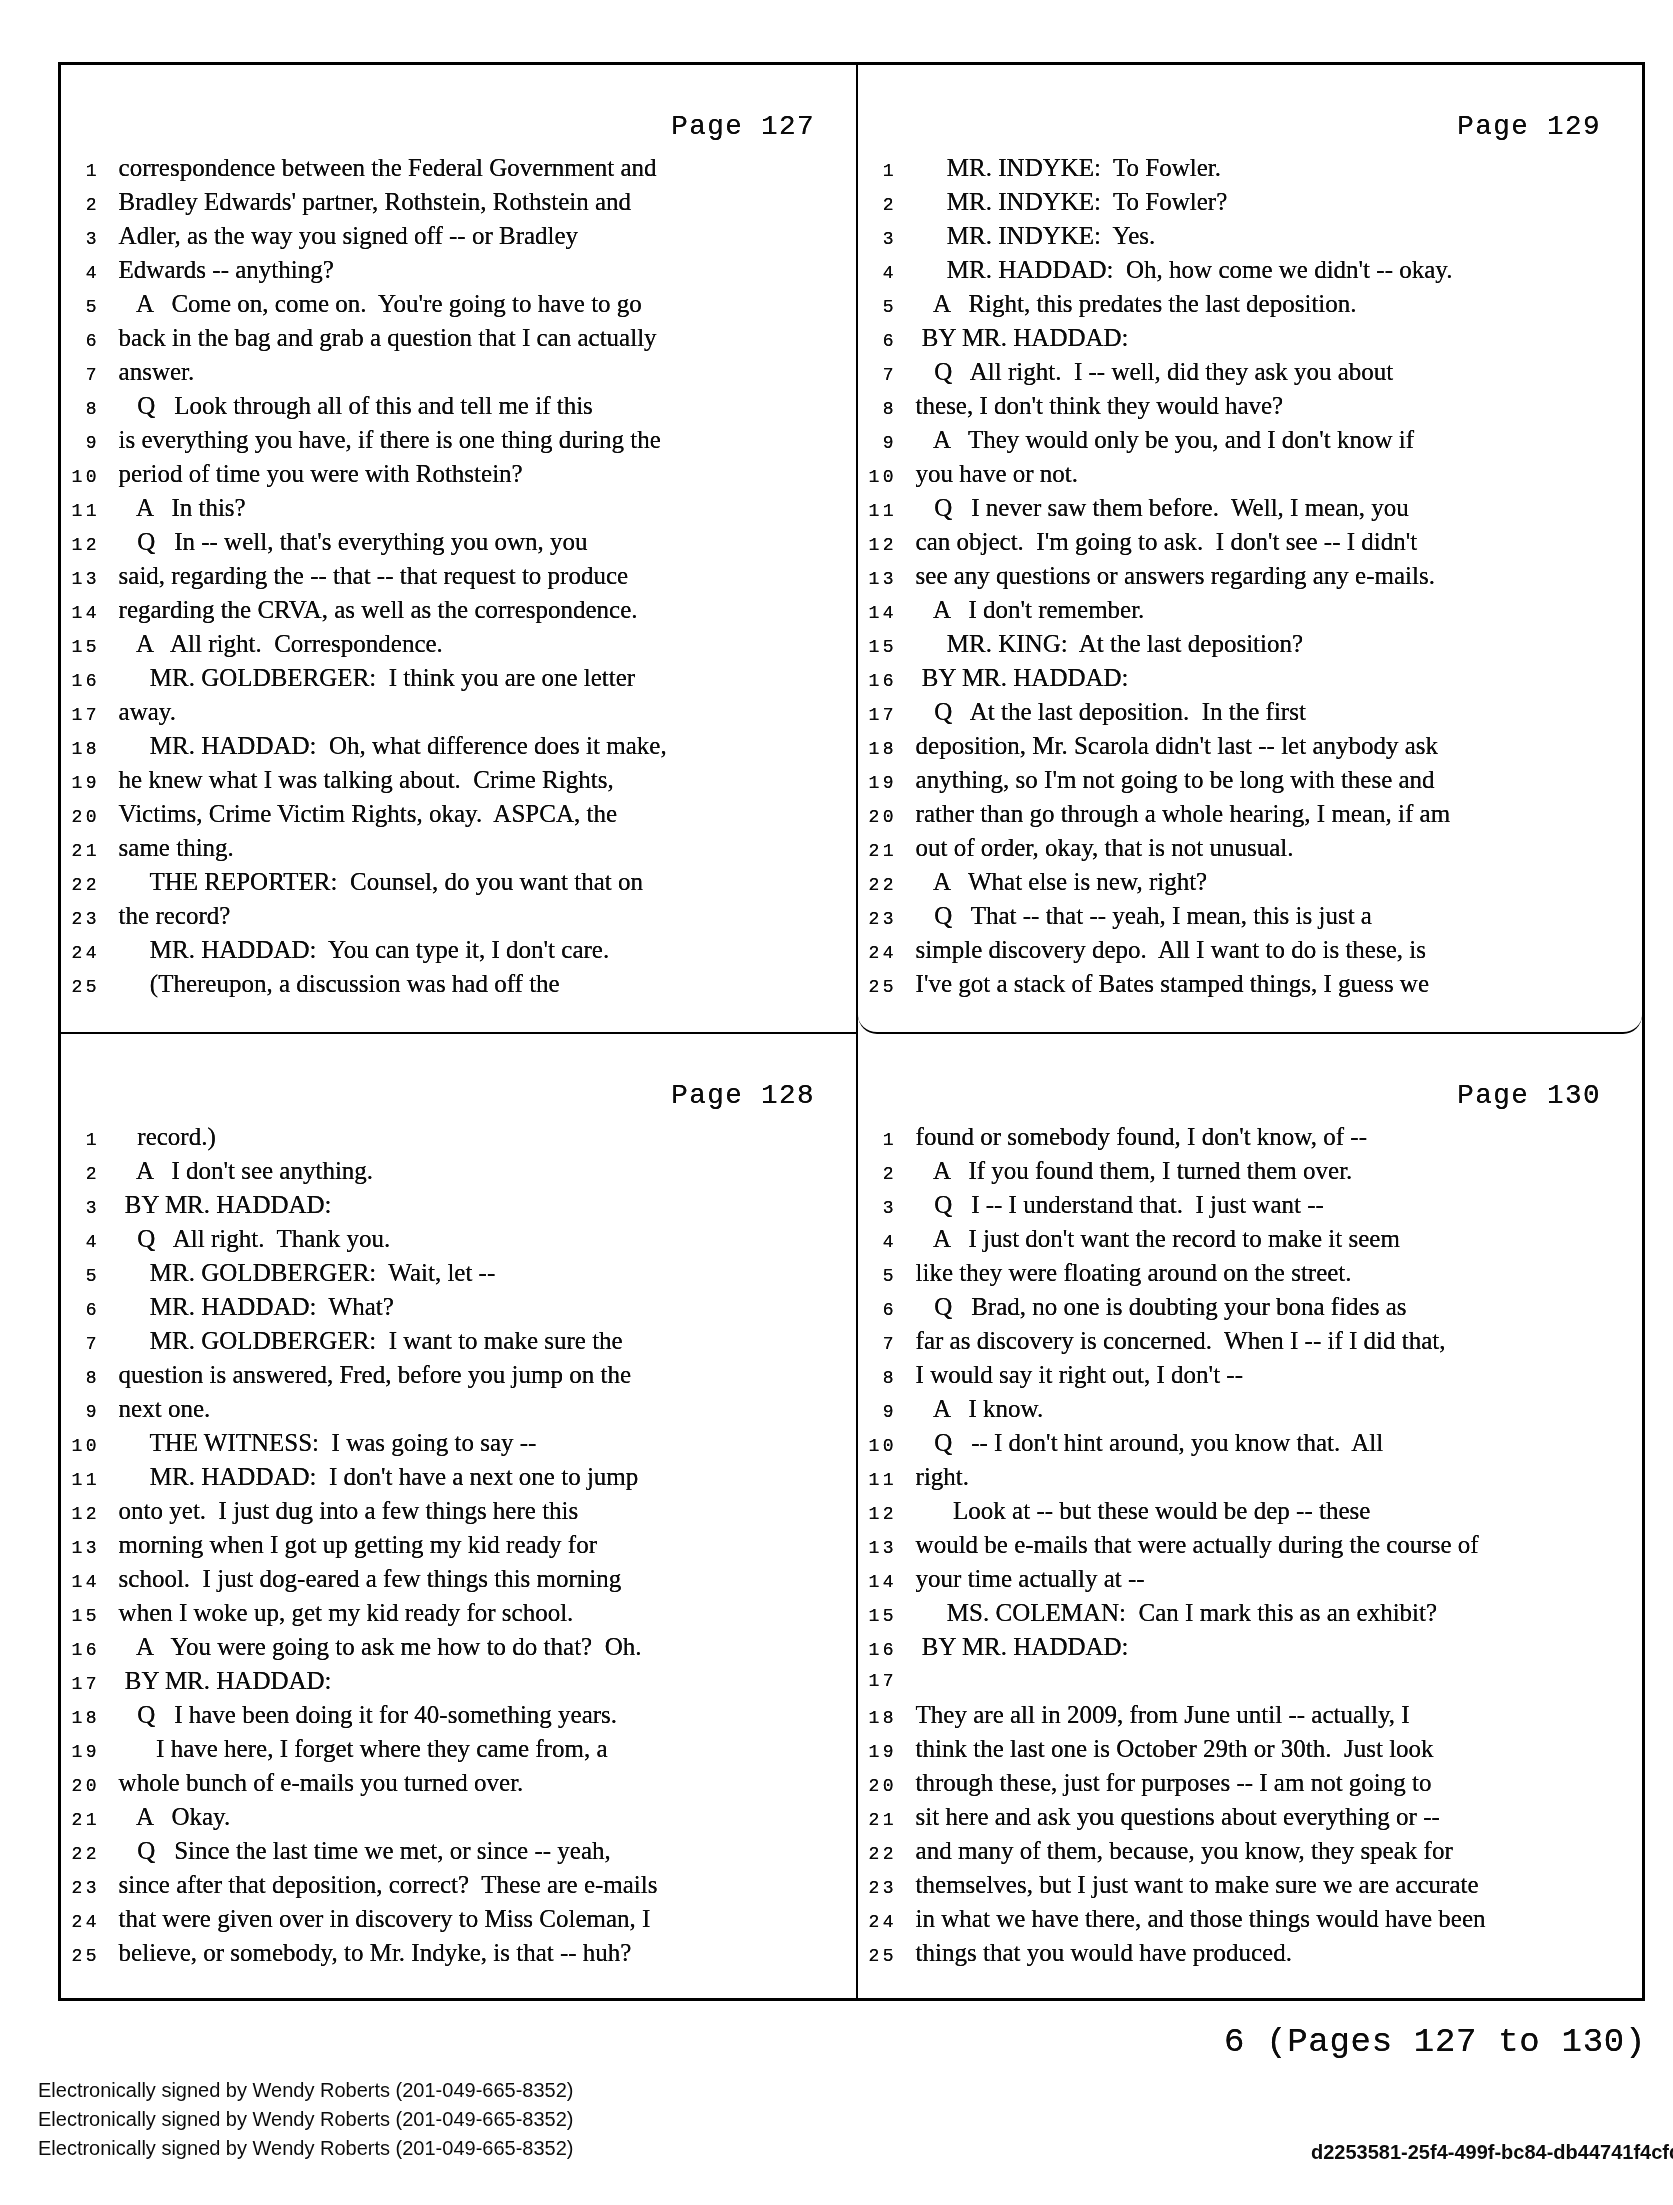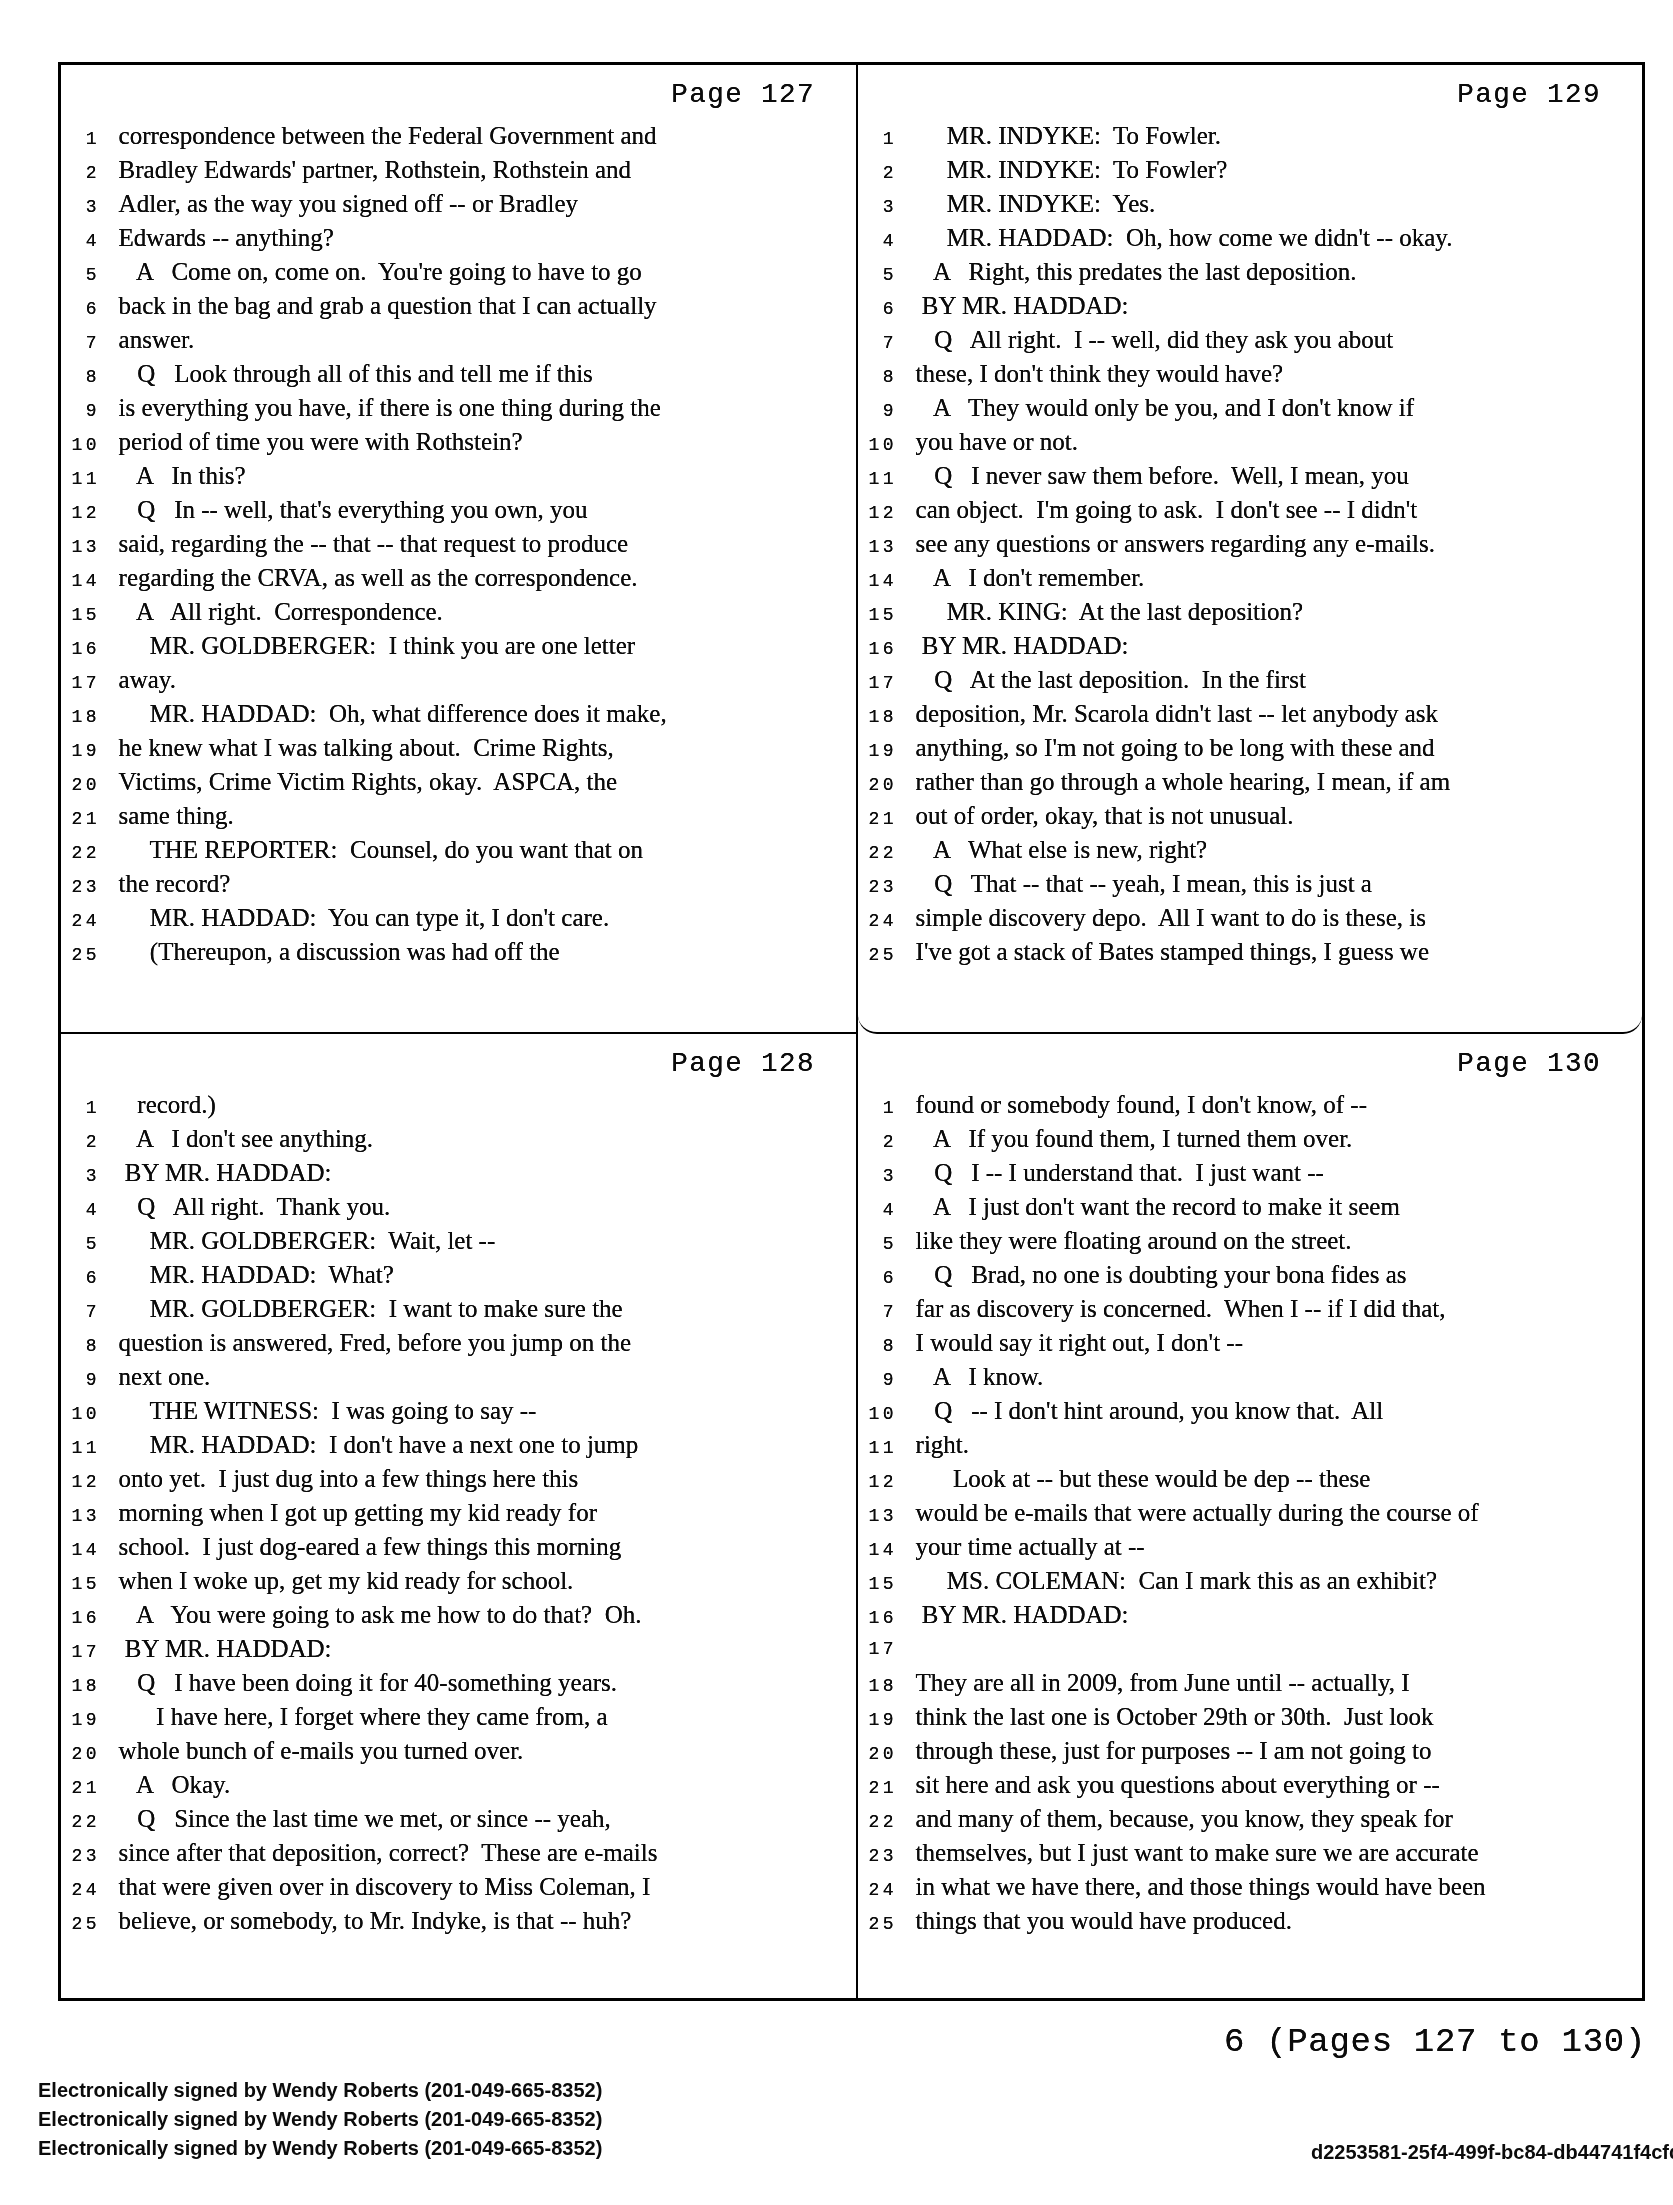--- a/index.html
+++ b/index.html
@@ -23,20 +23,21 @@
   .page{box-sizing:border-box;padding-top:9.6px;overflow:hidden;}
   .page.tl{border-right:2.1px solid #000;border-bottom:2.1px solid #000;}
   .page.tr{border-bottom:2.1px solid #000;border-radius:19px;}
   .page.bl{border-right:2.1px solid #000;}
   .page-header{
     font-family:"Liberation Mono",monospace;
     font-size:27.6px;line-height:39px;height:39px;
     text-align:right;padding-right:41px;
     letter-spacing:1.4px;
     text-shadow:0 0 0.4px currentColor;
+    margin-top:32px;
   }
   .lines{margin-top:5.5px;}
   .line{
     height:34px;line-height:34px;
     display:flex;align-items:baseline;
     white-space:pre;
   }
   .num{
     font-family:"Liberation Mono",monospace;
     font-size:18px;line-height:34px;
@@ -55,21 +56,21 @@
     font-family:"Liberation Mono",monospace;
     font-size:34px;line-height:39px;
     letter-spacing:0.7px;
     text-shadow:0 0 0.4px currentColor;
   }
   .signatures{
     position:absolute;left:38px;top:2076px;
   }
   .sig-line{
     font-family:"Liberation Sans",sans-serif;
-    font-weight:bold;
+    font-weight:normal;
     font-size:20px;line-height:29px;
     white-space:nowrap;
   }
   .doc-id{
     position:absolute;left:1311px;top:2138px;
     font-family:"Liberation Sans",sans-serif;
     font-weight:bold;
     font-size:20px;line-height:29px;
     white-space:nowrap;
   }

